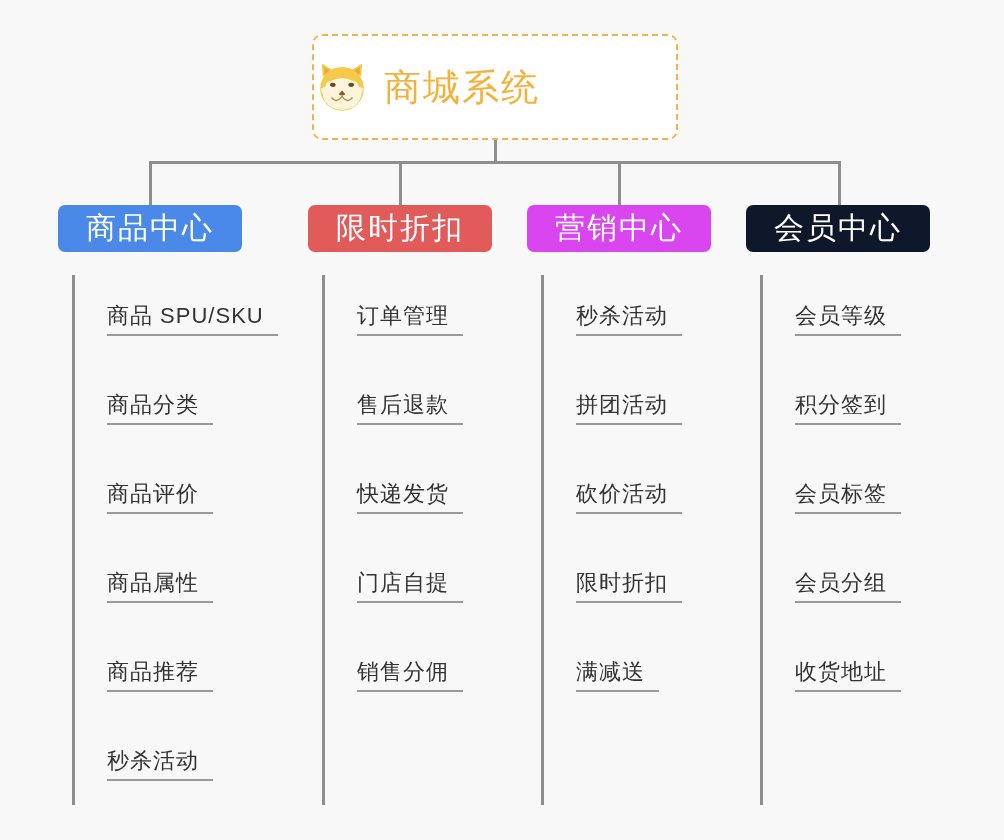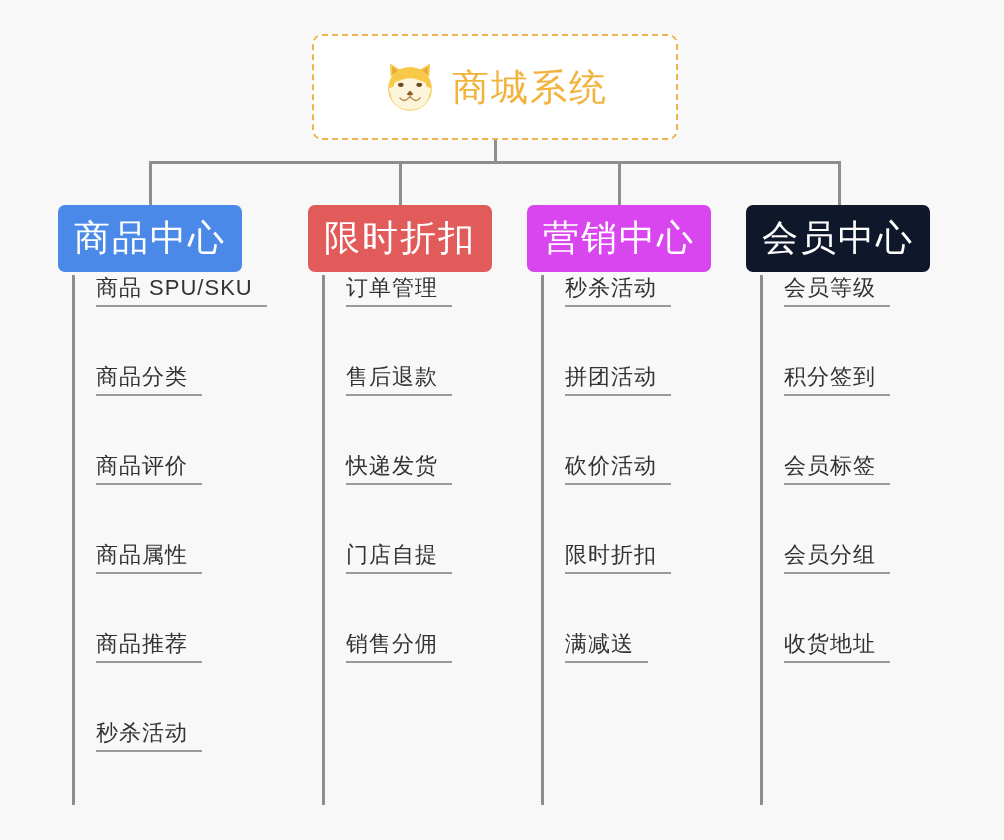--- a/index.html
+++ b/index.html
@@ -26,21 +26,21 @@
     left: 312px;
     top: 34px;
     width: 366px;
     height: 106px;
     box-sizing: border-box;
     background: #ffffff;
     border: 2px dashed #f0b350;
     border-radius: 10px;
     display: flex;
     align-items: center;
-    justify-content: center;
+    justify-content: flex-start;
     gap: 14px;
   }
   .root-title {
     font-size: 37px;
     color: #f2b33d;
     letter-spacing: 2px;
     line-height: 1;
     white-space: nowrap;
   }
   .shiba-icon {
@@ -54,27 +54,27 @@
   .conn {
     position: absolute;
     background: #8e8e8e;
   }
   .conn-v { width: 3px; }
   .conn-h { height: 3px; }
 
   
   .cat-box {
     position: absolute;
-    height: 67px;
+    height: 47px;
     border-radius: 7px;
     display: flex;
     align-items: center;
     justify-content: center;
     color: #ffffff;
-    font-size: 36px;
+    font-size: 30px;
     letter-spacing: 2px;
     white-space: nowrap;
   }
 
   
   .leaf-col {
     position: absolute;
     top: 275px;
   }
   .leaf-spine {
@@ -82,22 +82,22 @@
     left: 0;
     top: 0;
     width: 3px;
     background: #8e8e8e;
   }
   .leaf-item {
     position: relative;
     height: 89px;
     box-sizing: border-box;
     display: flex;
-    align-items: flex-start;
-    padding-left: 24px;
+    align-items: center;
+    padding-left: 35px;
   }
   .leaf-label {
     display: inline-block;
     font-size: 22px;
     color: #333333;
     letter-spacing: 1px;
     white-space: nowrap;
     padding: 0 14px 5px 0;
     border-bottom: 2px solid #9a9a9a;
     line-height: 1.15;

